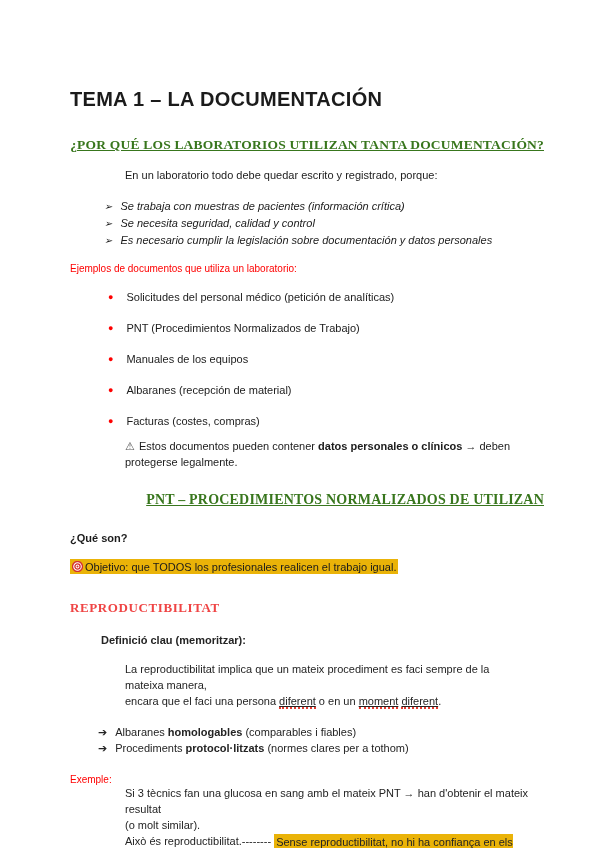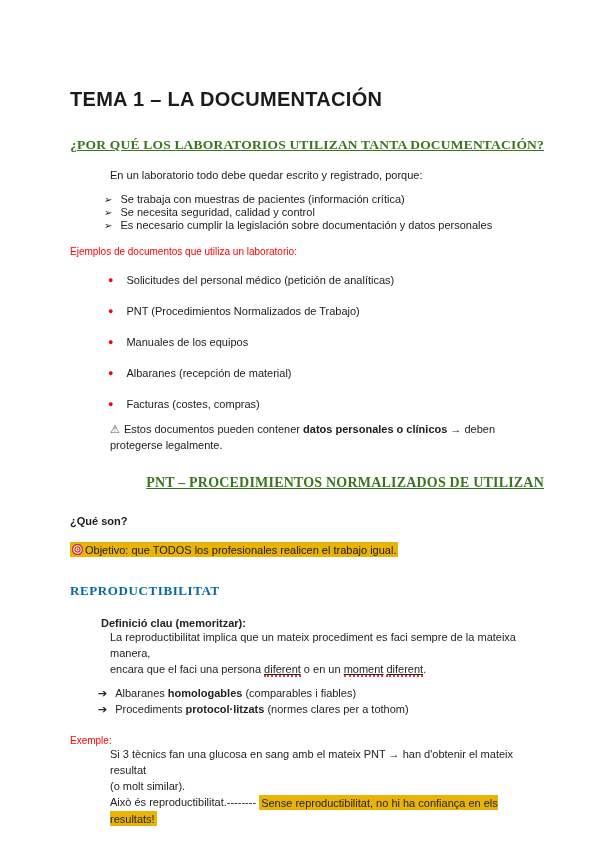--- a/index.html
+++ b/index.html
@@ -25,29 +25,30 @@
   .green-heading {
     font-family: "Liberation Serif", serif;
     color: #38761d;
     font-size: 13.5px;
     font-weight: bold;
     text-decoration: underline;
     letter-spacing: 0.2px;
     margin: 26px 0 0 0;
     text-align: right;
   }
-  .body-text { font-size: 11px; line-height: 16px; margin: 0; padding-left: 40px; }
+  .body-text { font-size: 11px; line-height: 16px; margin: 15px; padding-left: 40px; }
   .intro { margin-top: 14px; }
 
   ul.arrow-list {
     list-style: none;
     margin: 10px 0 0 0;
     padding: 0 0 0 34px;
     font-size: 11px;
-    line-height: 12px;
+    line-height: 17px;
+    font-style: italic;
   }
   ul.arrow-list .glyph { font-size: 10px; margin-right: 8px; }
 
   .red-heading {
     color: #fe0000;
     font-size: 10px;
     font-weight: normal;
     margin: 14px 0 0 0;
   }
 
@@ -70,21 +71,21 @@
   .answer { margin-top: 0; }
 
   .objective-line { margin: 14px 0 0 0; font-size: 11px; line-height: 16px; }
   .highlight { background: #eab308; padding: 1.5px 2px; }
   .target-icon { display: inline-block; vertical-align: -2px; margin-right: 2px; }
 
   .repro-section { margin-top: 26px; filter: blur(0.35px); color: #242424; }
   .repro-heading {
     font-family: "Liberation Serif", serif;
     font-weight: bold;
-    color: #0369a1;
+    color: #ef4444;
     font-size: 13px;
     letter-spacing: 0.6px;
     margin: 0;
   }
   .repro-section .bold-label { margin-top: 18px; padding-left: 31px; }
   .misspelled {
     text-decoration: underline;
     border-bottom: 2px dotted #e23b30;
     padding-bottom: 0;
   }

